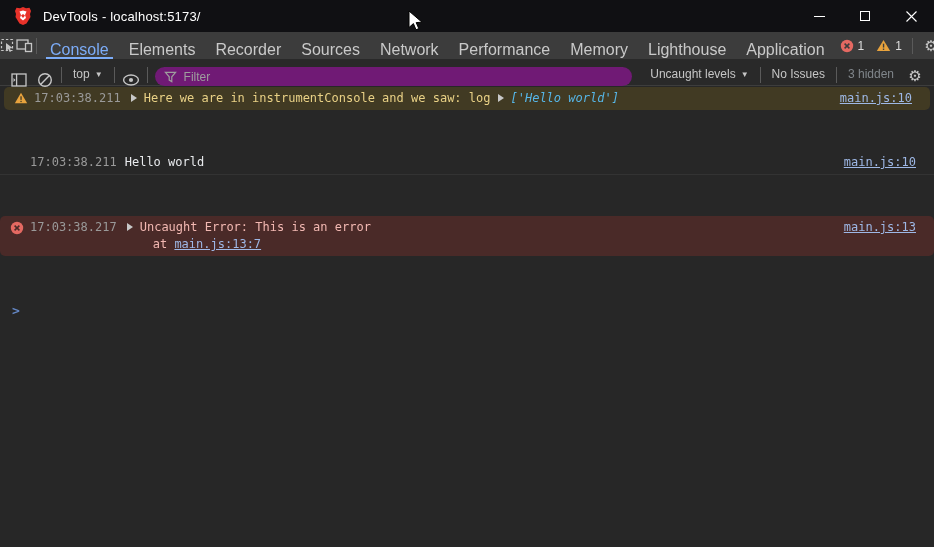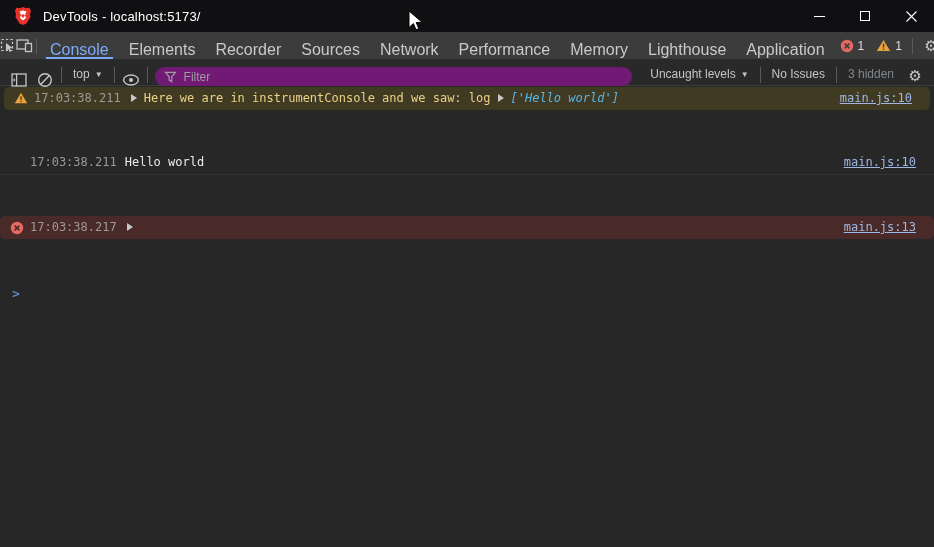--- a/index.html
+++ b/index.html
@@ -242,20 +242,27 @@
 
     <div class="row error">
       <span class="msg-icon">
         <svg width="14" height="14" viewBox="0 0 14 14">
           <circle cx="7" cy="7" r="6.2" fill="#e46962"></circle>
           <path d="M4.6,4.6 L9.4,9.4 M9.4,4.6 L4.6,9.4" stroke="#4a2a28" stroke-width="1.5"></path>
         </svg>
       </span>
       <span class="ts">17:03:38.217</span>
       <span class="tri"></span>
+      <div class="msg-body">
+        <div>Uncaught Error: This is an error</div>
+        <div class="stack-line">
+          <span>at</span>
+          <a>main.js:13:7</a>
+        </div>
+      </div>
       <a class="src-link">main.js:13</a>
     </div>
 
     <div class="prompt-row">
       <span class="prompt-chevron">&gt;</span>
     </div>
   </div>
 
   <svg class="cursor" width="16" height="22" viewBox="0 0 16 22">
     <path d="M1,1 L1,17.5 L5.4,13.6 L8,19.8 L10.8,18.6 L8.2,12.6 L14,12.2 Z" fill="#ffffff" stroke="#000000" stroke-width="1"></path>

